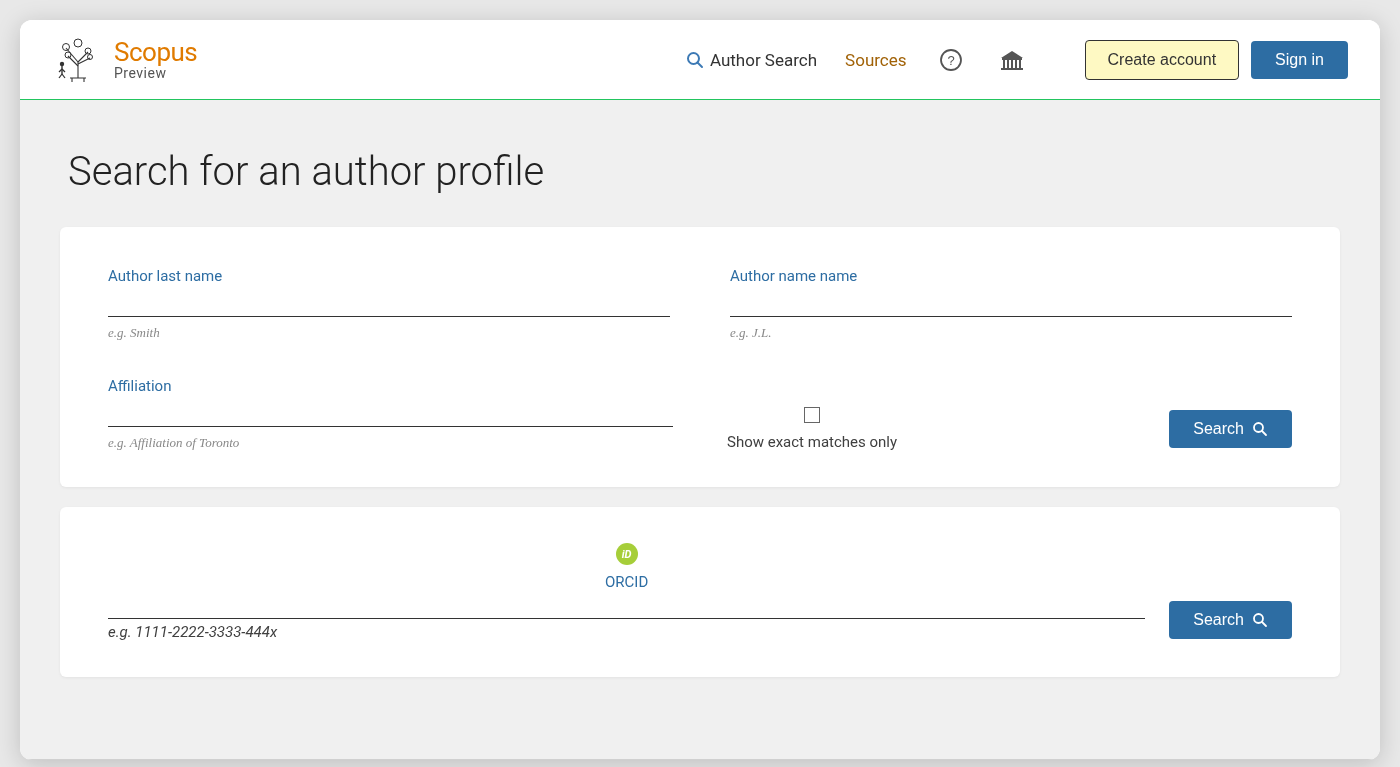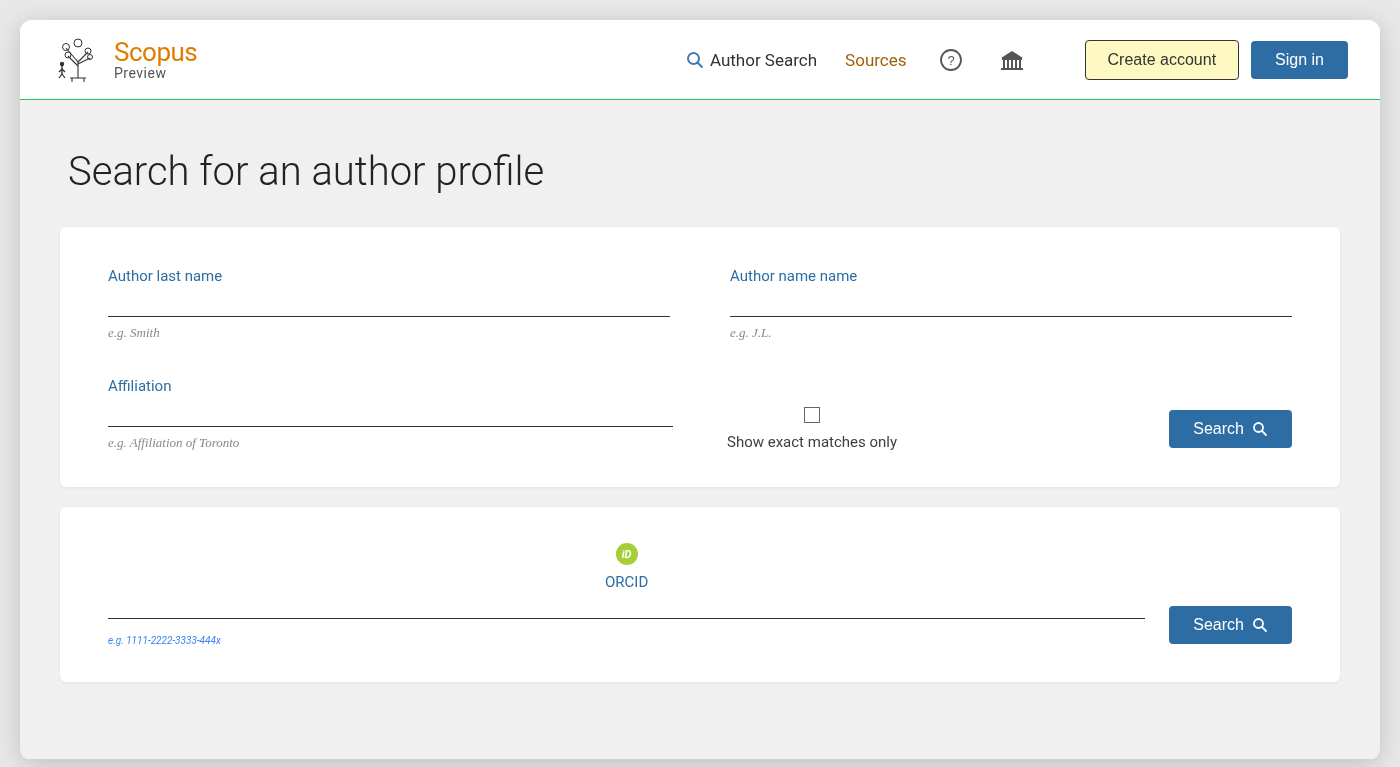--- a/index.html
+++ b/index.html
@@ -293,24 +293,24 @@
       border-bottom: 1.5px solid #333;
       outline: none;
       font-size: 15px;
       padding: 4px 0 6px 0;
       background: transparent;
       width: 100%;
       color: #222;
     }
 
     .orcid-hint {
-      font-size: 10px;
-      color: #3b82f6;
+      font-size: 15px;
+      color: #404040;
       font-style: italic;
-      margin-top: 16px;
+      margin-top: 4px;
     }
 
     .btn-search-orcid {
       background: #2d6da3;
       color: #fff;
       font-size: 16px;
       padding: 10px 24px;
       border-radius: 4px;
       cursor: pointer;
       border: none;

